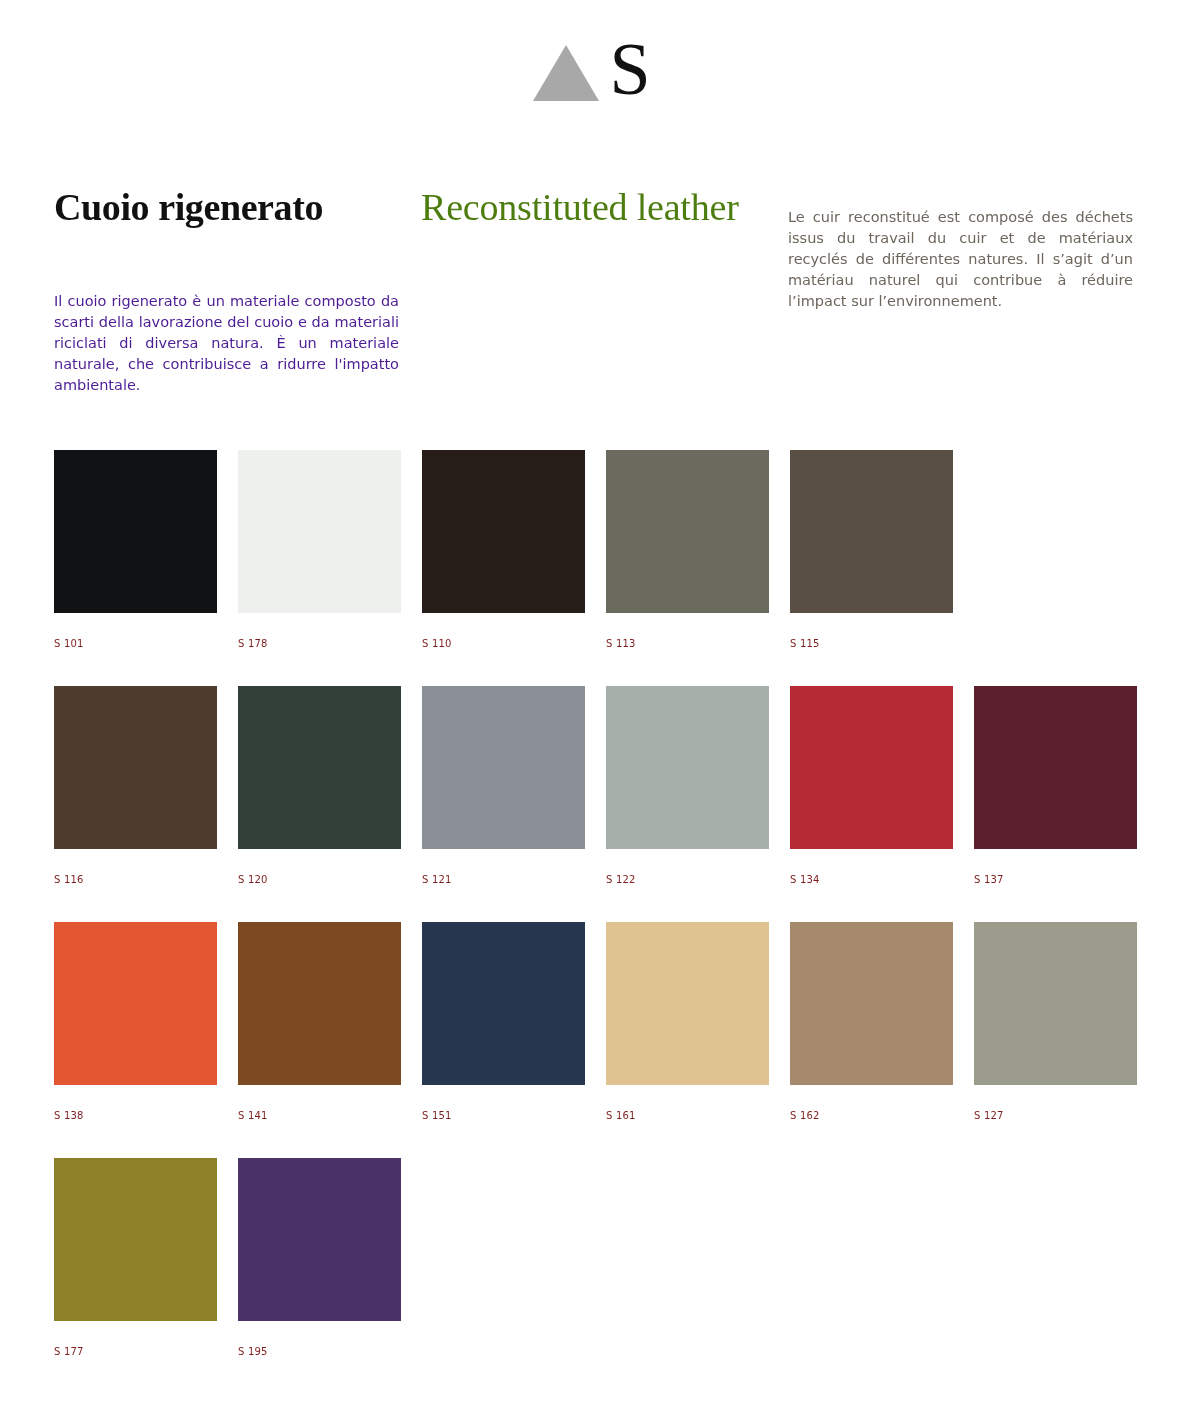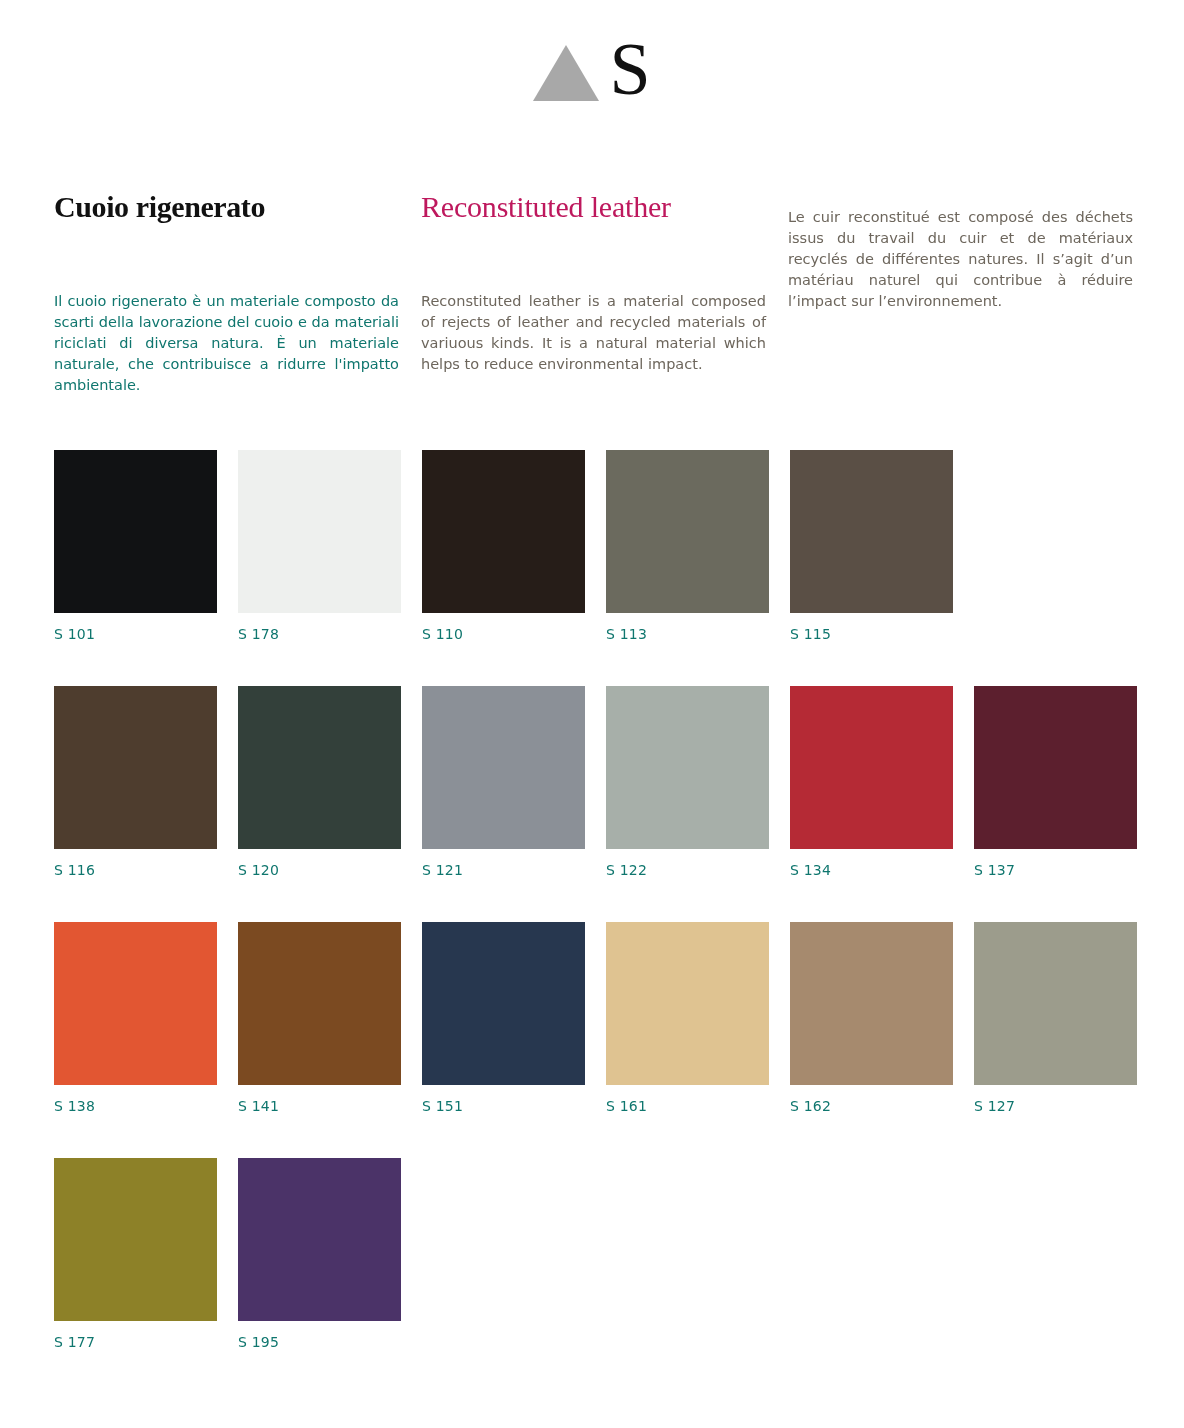--- a/index.html
+++ b/index.html
@@ -55,41 +55,41 @@
     gap: 0;
   }
   .col {
     width: 345px;
     margin-right: 22px;
   }
   .col:last-child { margin-right: 0; }
 
   .col-title {
     font-family: "Liberation Serif", "DejaVu Serif", serif;
-    font-size: 30px;
+    font-size: 38px;
     line-height: 42px;
     margin: 0 0 0 0;
     font-weight: 400;
     letter-spacing: -0.2px;
   }
   .col-title.it {
     font-weight: 700;
     color: #111111;
     letter-spacing: -0.4px;
   }
-  .col-title.en, .col-title.fr { color: #be185d; }
+  .col-title.en, .col-title.fr { color: #4d7c0f; }
 
   .col-body {
     font-family: "DejaVu Sans", sans-serif;
     font-size: 14.5px;
     line-height: 21px;
     text-align: justify;
     margin-top: 0;
   }
-  .col-body.it { color: #0f766e; }
+  .col-body.it { color: #4c1d95; }
   .col-body.en, .col-body.fr { color: #6d665c; }
 
   .sp-it  { height: 63px; }
   .sp-en  { height: 63px; }
   .sp-fr  { height: 21px; }
 
   
   .swatch-grid {
     position: absolute;
     top: 450px;
@@ -104,24 +104,24 @@
     width: 163px;
     margin-right: 21px;
   }
   .swatch-chip {
     width: 163px;
     height: 163px;
     display: block;
   }
   .swatch-label {
     font-family: "DejaVu Sans", sans-serif;
-    font-size: 14px;
+    font-size: 10px;
     line-height: 20px;
-    color: #0f766e;
-    margin-top: 11px;
+    color: #7f1d1d;
+    margin-top: 21px;
     display: block;
     letter-spacing: 0.2px;
   }
 </style>
 </head>
 <body>
 
 <div class="logo">
   <span class="logo-triangle"></span>
   <span class="logo-letter">S</span>
@@ -131,21 +131,20 @@
 
   <div class="col">
     <h1 class="col-title it">Cuoio rigenerato</h1>
     <div class="sp-it"></div>
     <p class="col-body it">Il cuoio rigenerato è un materiale composto da scarti della lavorazione del cuoio e da materiali riciclati di diversa natura. È un materiale naturale, che contribuisce a ridurre l'impatto ambientale.</p>
   </div>
 
   <div class="col">
     <h1 class="col-title en">Reconstituted leather</h1>
     <div class="sp-en"></div>
-    <p class="col-body en">Reconstituted leather is a material composed of rejects of leather and recycled materials of variuous kinds. It is a natural material which helps to reduce environmental impact.</p>
   </div>
 
   <div class="col">
     <div class="sp-fr"></div>
     <p class="col-body fr">Le cuir reconstitué est composé des déchets issus du travail du cuir et de matériaux recyclés de différentes natures. Il s’agit d’un matériau naturel qui contribue à réduire l’impact sur l’environnement.</p>
   </div>
 
 </div>
 
 <div class="swatch-grid">

